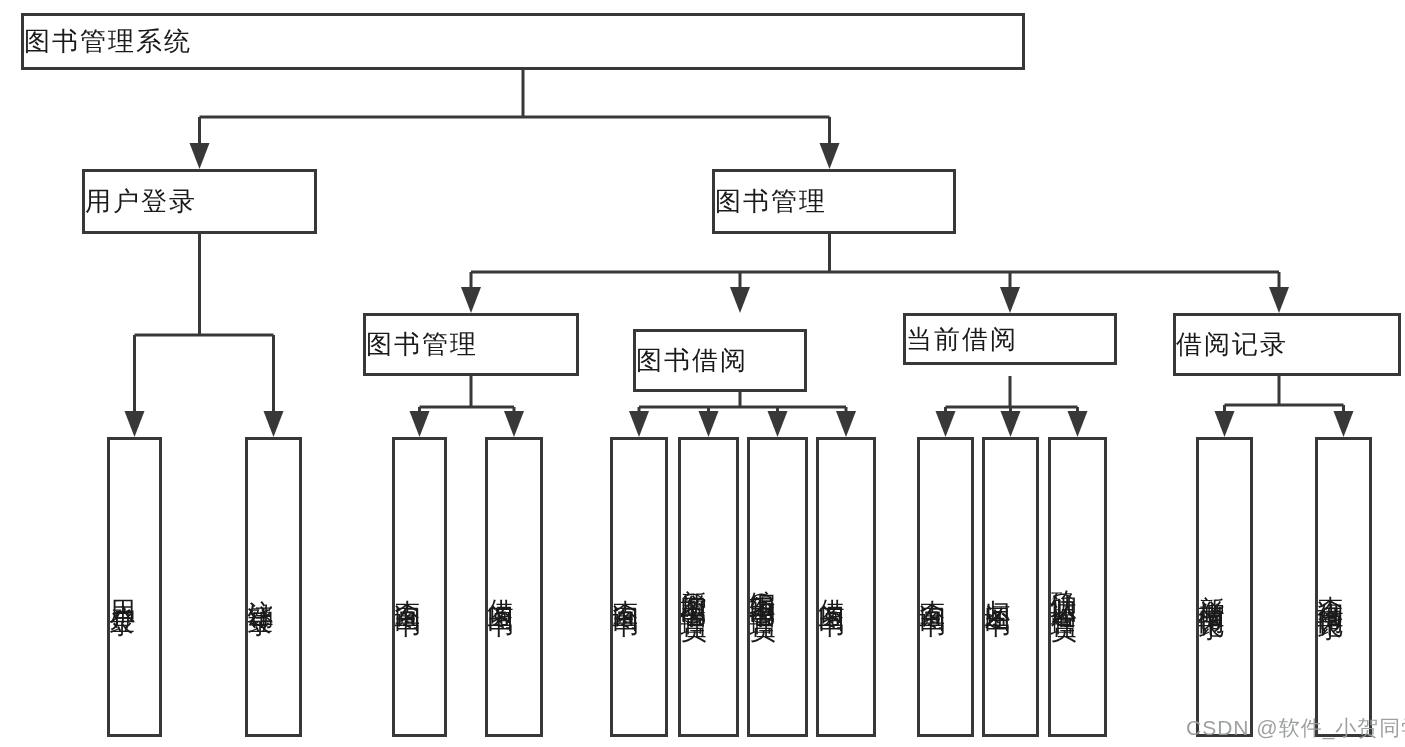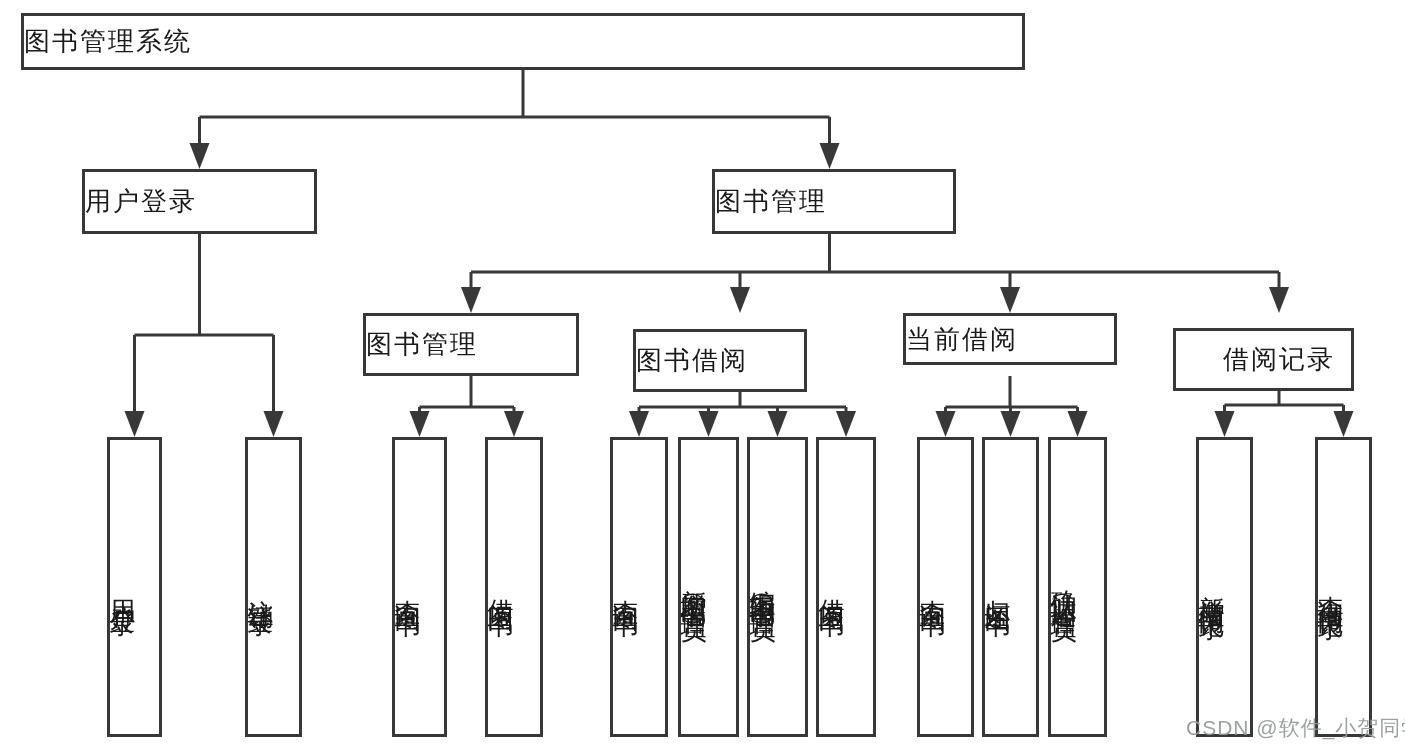--- a/index.html
+++ b/index.html
@@ -114,21 +114,21 @@
 
   <div class="node" style="left:363px; top:313px; width:216px; height:63px;">
     <span class="h-label">图书管理</span>
   </div>
   <div class="node" style="left:633px; top:329px; width:174px; height:63px;">
     <span class="h-label">图书借阅</span>
   </div>
   <div class="node" style="left:903px; top:313px; width:214px; height:52px;">
     <span class="h-label">当前借阅</span>
   </div>
-  <div class="node" style="left:1173px; top:328px; width:181px; height:63px;padding-left:47px;">
+  <div class="node" style="left:1173px; top:313px; width:228px; height:63px;">
     <span class="h-label">借阅记录</span>
   </div>
 
   <div class="node" style="left:107px; top:437px; width:55px; height:300px;">
     <span class="v-label">用户登录</span>
   </div>
   <div class="node" style="left:245px; top:437px; width:57px; height:300px;">
     <span class="v-label">注销登录</span>
   </div>
 

